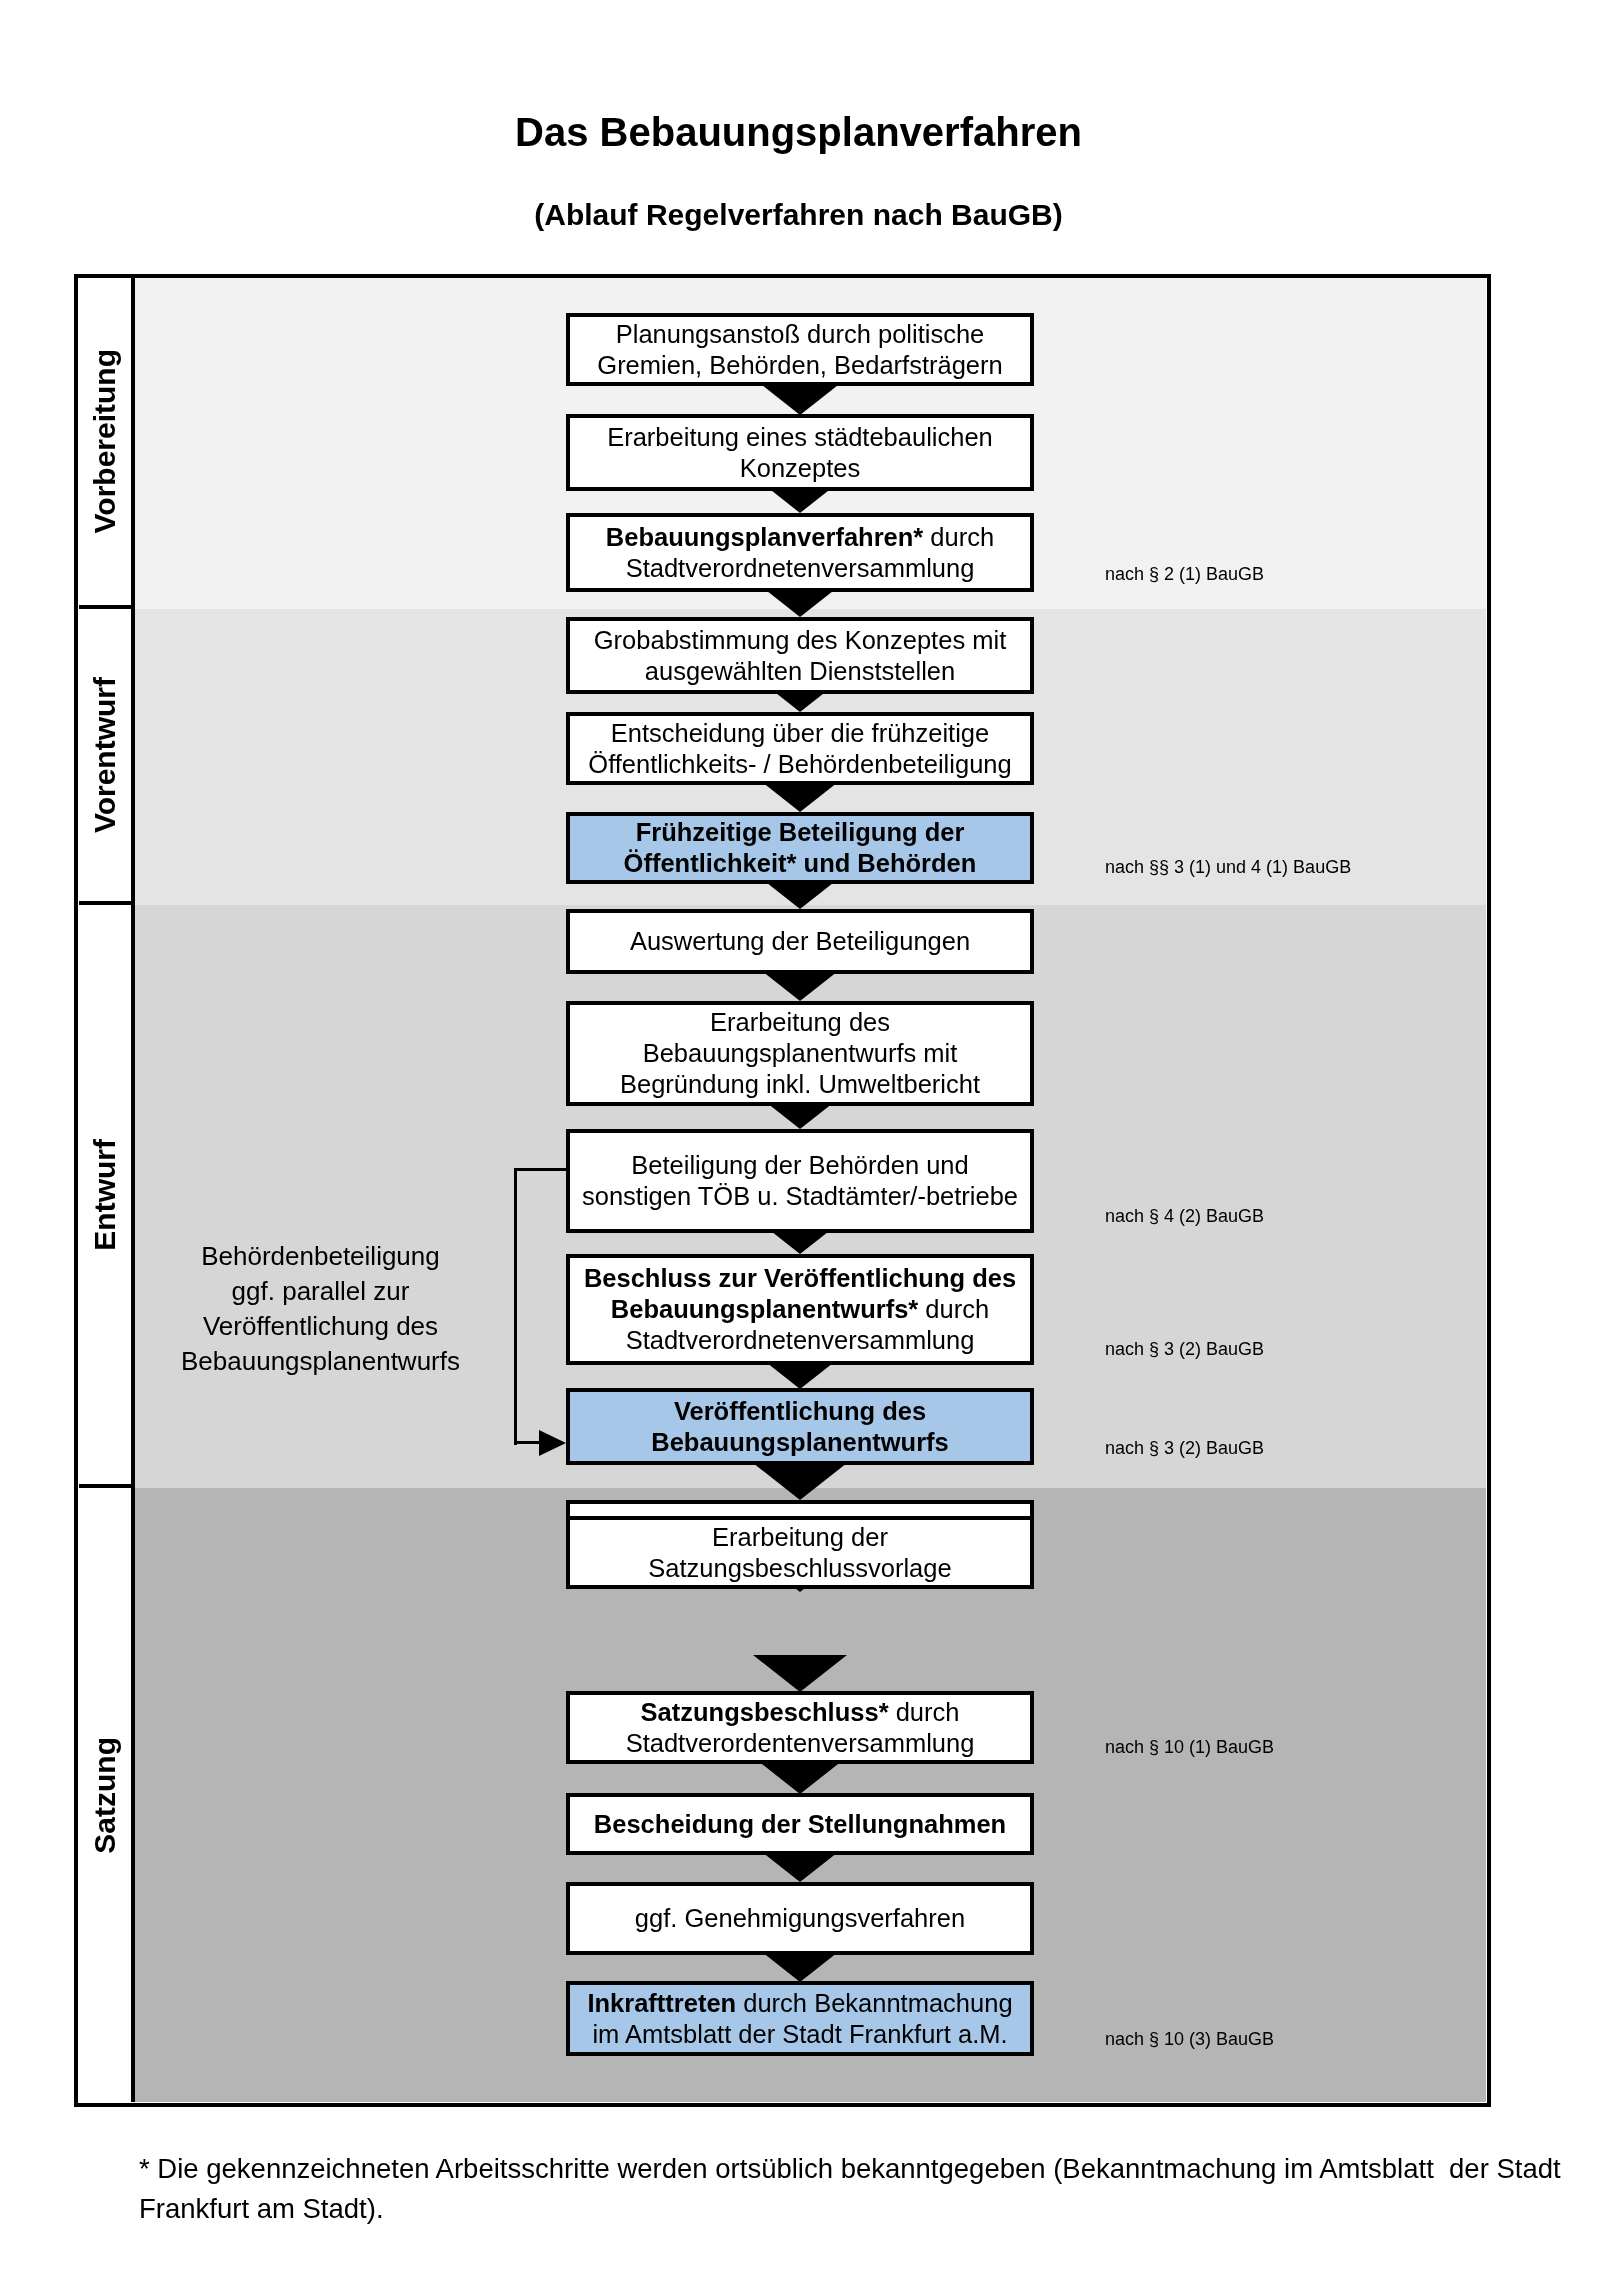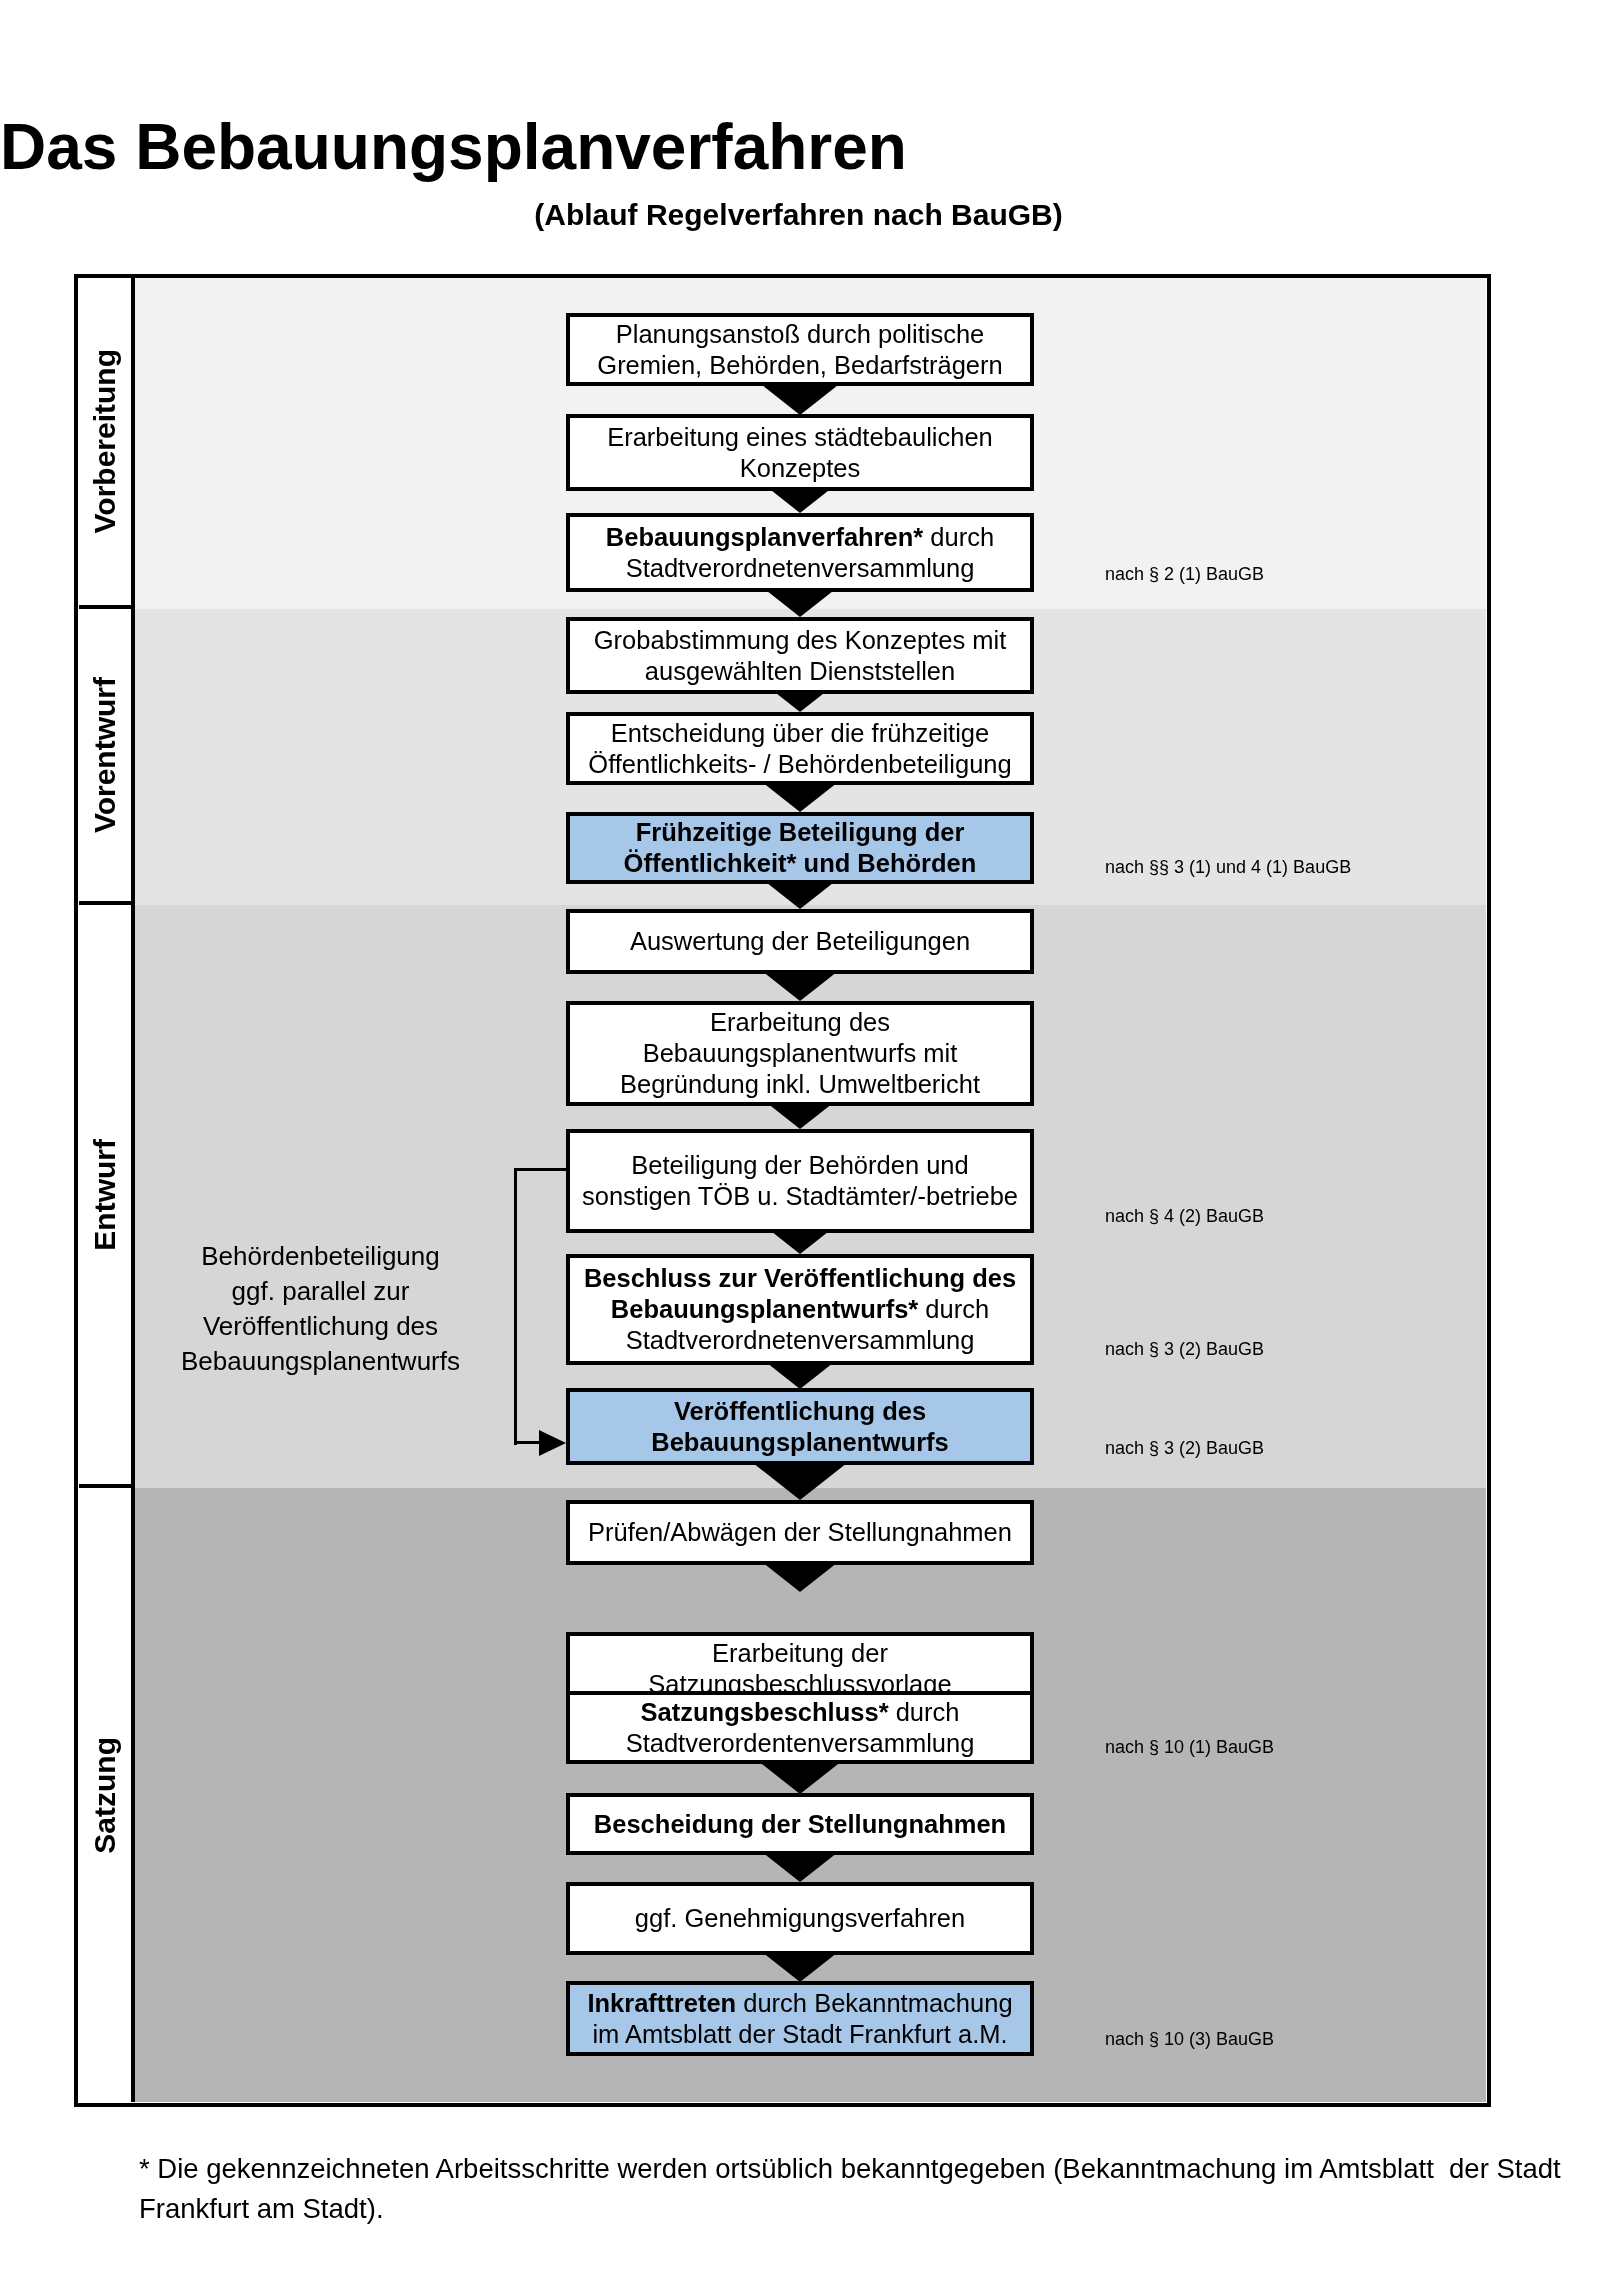--- a/index.html
+++ b/index.html
@@ -1,20 +1,20 @@
 <!DOCTYPE html>
 <html lang="de" style="--hl: #a7c7e8;font-size:10.5px"><head>
 <meta charset="utf-8">
 <style>
   html,body{margin:0;padding:0;background:#ffffff;}
   body{font-family:"Liberation Sans","DejaVu Sans",sans-serif;color:#000;}
   #page{position:relative;width:1623px;height:2295px;background:#fff;overflow:hidden;}
 
-  .title{position:absolute;left:0;top:110px;width:1597px;text-align:left;
-         font-size:64px;font-weight:bold;letter-spacing:0px;}
+  .title{position:absolute;left:0;top:110px;width:1597px;text-align:center;
+         font-size:40px;font-weight:bold;letter-spacing:0px;}
   .subtitle{position:absolute;left:0;top:198px;width:1597px;text-align:center;
          font-size:30px;font-weight:bold;}
 
   .phase-bg{position:absolute;left:134px;width:1352px;z-index:0;}
   .label-cell{position:absolute;left:79px;width:56px;background:#fff;
          border-right:4.6px solid #000;box-sizing:border-box;
          display:flex;align-items:center;justify-content:center;z-index:1;}
   .label-cell.sep{border-bottom:4.6px solid #000;}
   .label-cell span{writing-mode:vertical-rl;transform:rotate(180deg);
          font-weight:bold;font-size:30px;white-space:nowrap;}
@@ -148,21 +148,21 @@
     <div class="box hl" style="top: 1388px; height: 77px;">
       <div><b>Veröffentlichung des</b></div>
       <div><b>Bebauungsplanentwurfs</b></div>
     </div>
     <div class="flow-arrow" style="top: 1463px;"></div>
     <div class="ref" style="top: 1432px;">nach § 3 (2) BauGB</div>
     <div class="box" style="top: 1500px; height: 65px;">
       <div><span>Prüfen/Abwägen der Stellungnahmen</span></div>
     </div>
     <div class="flow-arrow" style="top: 1555px;"></div>
-    <div class="box" style="top: 1632px; height: 73px;">
+    <div class="box" style="top: 1516px; height: 73px;">
       <div><span>Erarbeitung der</span></div>
       <div><span>Satzungsbeschlussvorlage</span></div>
     </div>
     <div class="flow-arrow" style="top: 1655px;"></div>
     <div class="box" style="top: 1691px; height: 73px;">
       <div><b>Satzungsbeschluss*</b><span> durch</span></div>
       <div><span>Stadtverordentenversammlung</span></div>
     </div>
     <div class="flow-arrow" style="top: 1757px;"></div>
     <div class="ref" style="top: 1731px;">nach § 10 (1) BauGB</div>

